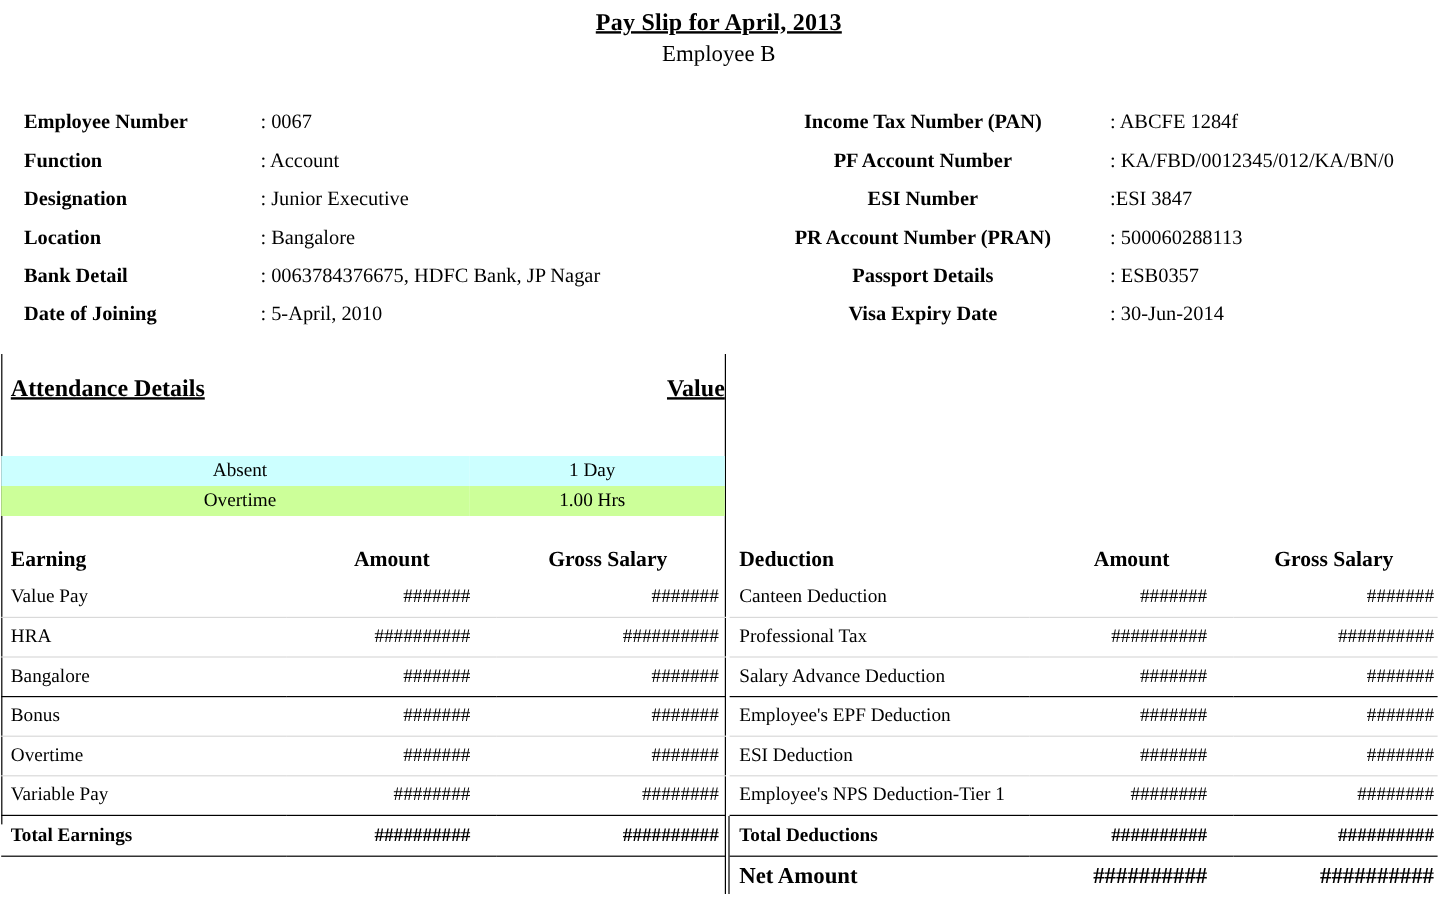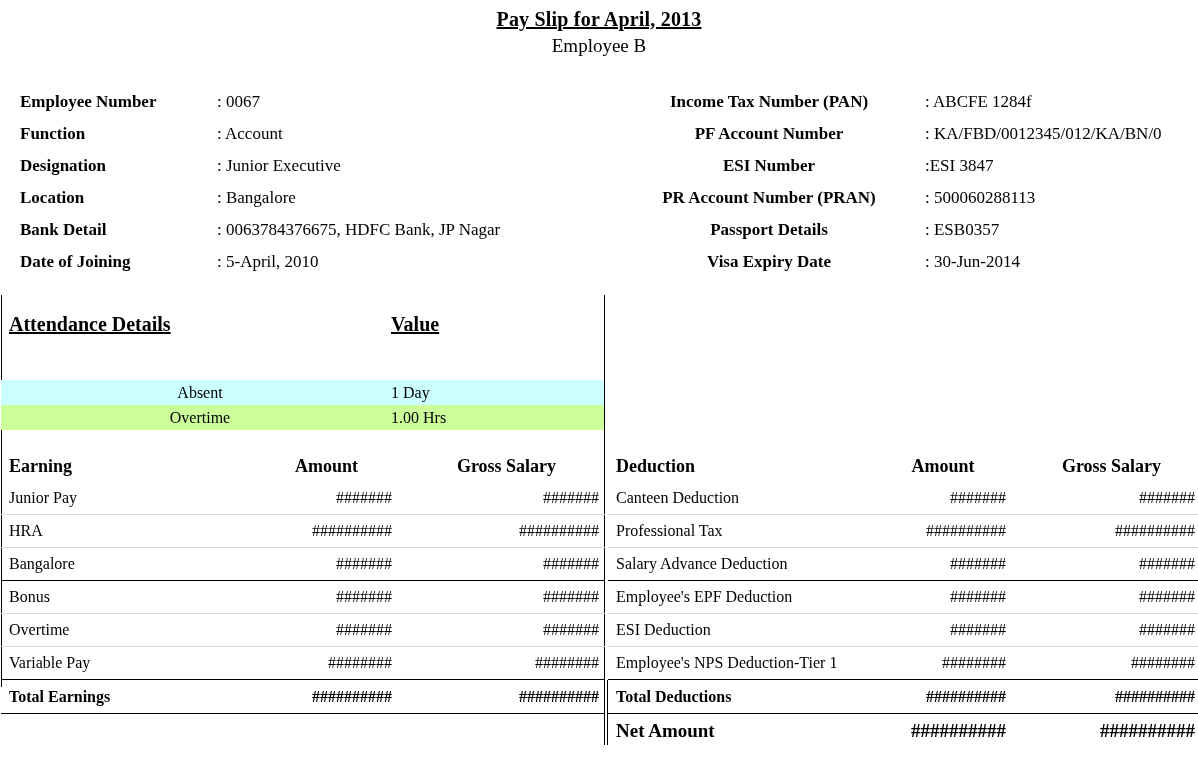--- a/index.html
+++ b/index.html
@@ -112,28 +112,28 @@
   .att-head-cell {
     height: 84px;
     vertical-align: top;
     font-size: 20px;
     font-weight: bold;
     padding-top: 17px !important;
     box-sizing: border-box;
     text-decoration: underline;
   }
   .att-head-left  { text-align: left;  padding-left: 8px !important; }
-  .att-head-right { text-align: left; }
+  .att-head-right { text-align: right; }
   .att-row-cell {
     height: 25px;
     font-size: 16px;
     border-top: 1px solid #000;
   }
   .att-row-cell.label { text-align: center;  padding-left: 8px !important; }
-  .att-row-cell.value { text-align: left; padding-right: 8px !important; }
+  .att-row-cell.value { text-align: center; padding-right: 8px !important; }
   .row-absent   { background: #ccffff; }
   .row-overtime { background: #ccff99; }
 
   
   .money-wrap {
     position: absolute;
     top: 451px;
     left: 0;
     width: 1198px;
     display: flex;
@@ -276,21 +276,21 @@
         <col style="width:191px;">
     </colgroup>
     <tbody>
       <tr>
         <th class="mh c1">Earning</th>
         <th class="mh c2">Amount</th>
         <th class="mh c3">Gross Salary</th>
       </tr>
 
       <tr class="mrow sep-light">
-        <td class="c1">Junior Pay</td>
+        <td class="c1">Value Pay</td>
         <td class="c2 hashes">#######</td>
         <td class="c3 hashes">#######</td>
       </tr>
       <tr class="mrow sep-light">
         <td class="c1">HRA</td>
         <td class="c2 hashes">##########</td>
         <td class="c3 hashes">##########</td>
       </tr>
       <tr class="mrow sep-dark">
         <td class="c1">Bangalore</td>

